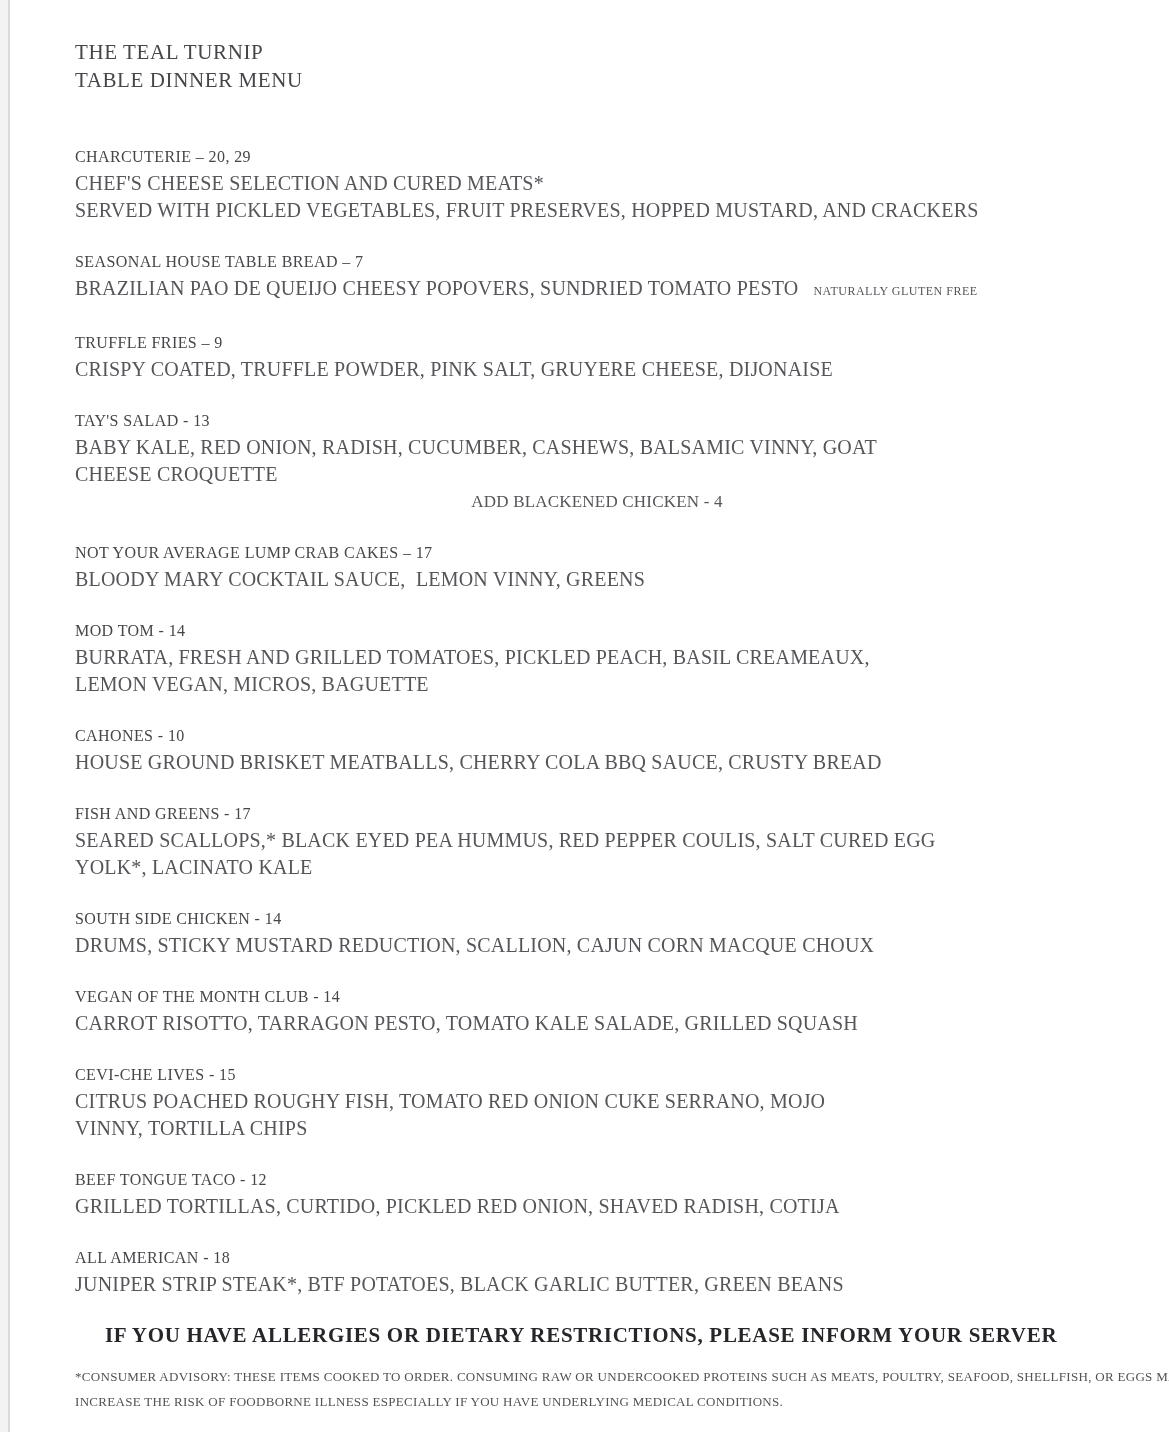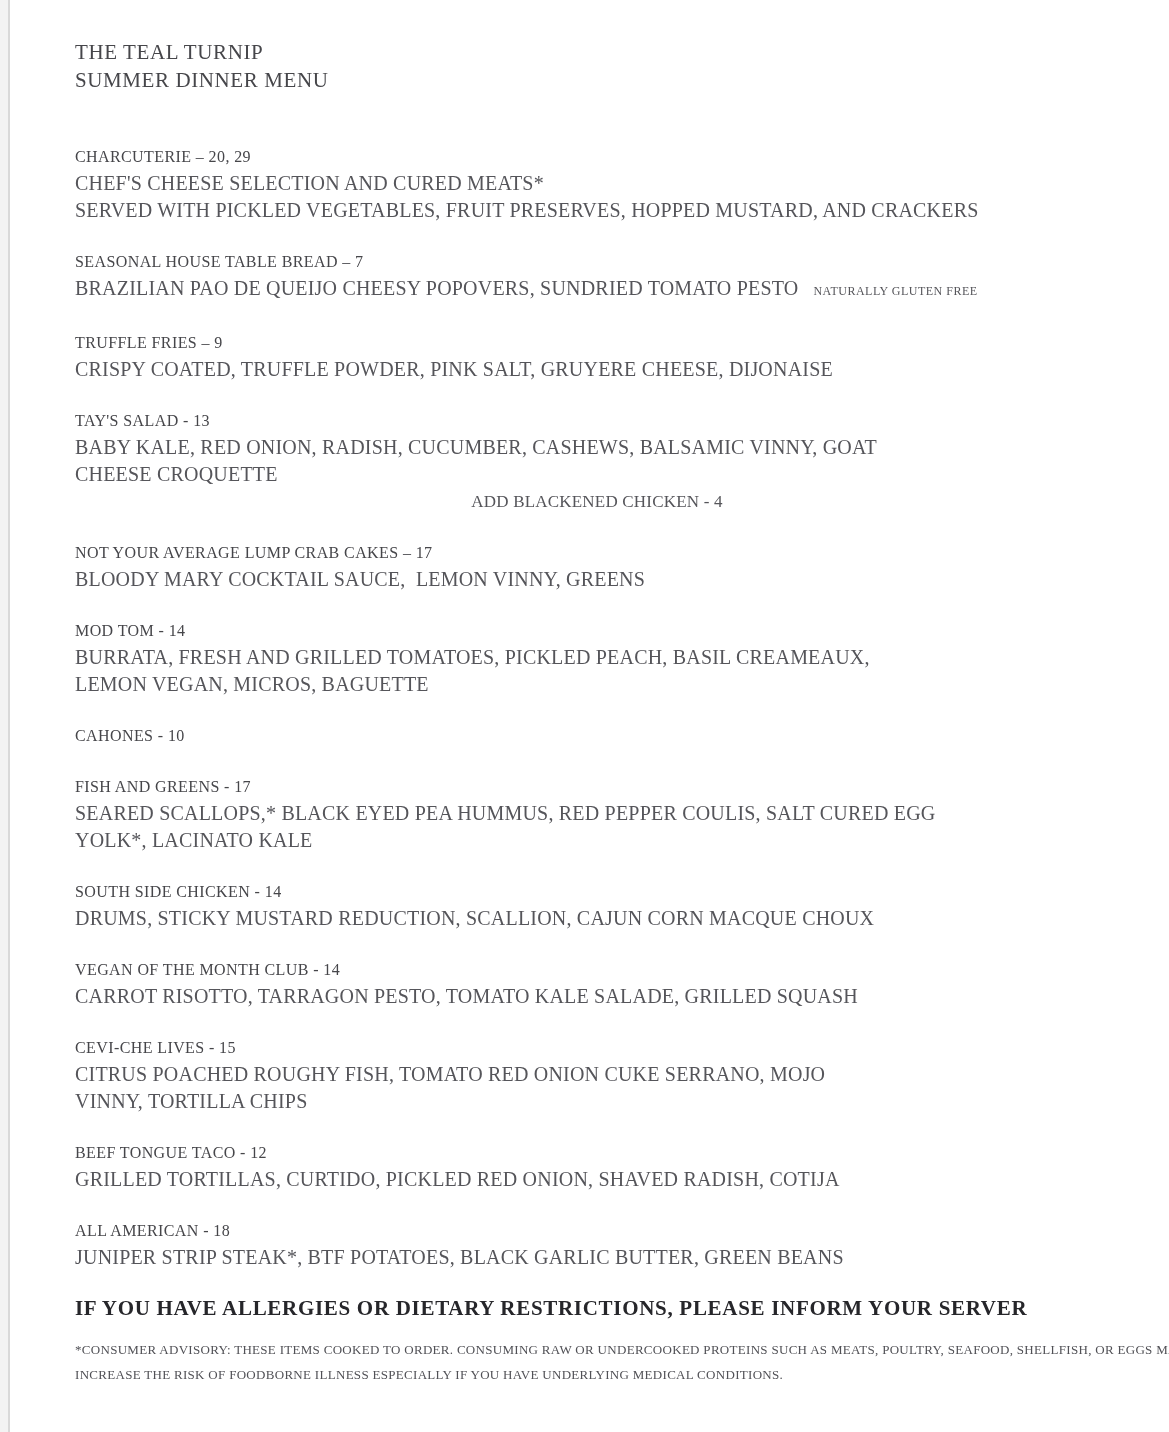--- a/index.html
+++ b/index.html
@@ -71,41 +71,42 @@
     text-align: center;
   }
   .allergy-notice {
     margin-top: 16px;
     font-size: 21px;
     line-height: 27px;
     font-weight: bold;
     letter-spacing: 0.7px;
     color: var(--footer-text, #26262a);
     white-space: pre;
+    margin-left: 30px;
   }
   .advisory {
     margin-top: 15px;
   }
   .advisory-line {
     font-size: 13px;
     line-height: 25px;
     letter-spacing: 0.3px;
     color: var(--advisory-text, #515156);
     white-space: pre;
   }
 </style>
 </head>
 <body>
 
 <div class="page">
   <div class="page-edge"></div>
 
   <header class="menu-header">
     <div class="title-line">THE TEAL TURNIP</div>
-    <div class="title-line">SUMMER DINNER MENU</div>
+    <div class="title-line">TABLE DINNER MENU</div>
   </header>
 
   <main id="menu-items">
       <div class="menu-item">
         <div class="item-name">CHARCUTERIE – 20, 29</div>
         <div class="item-desc-line"><span>CHEF'S CHEESE SELECTION AND CURED MEATS*</span></div>
         <div class="item-desc-line"><span>SERVED WITH PICKLED VEGETABLES, FRUIT PRESERVES, HOPPED MUSTARD, AND CRACKERS</span></div>
       </div>
       <div class="menu-item">
         <div class="item-name">SEASONAL HOUSE TABLE BREAD – 7</div>
@@ -125,20 +126,21 @@
         <div class="item-name">NOT YOUR AVERAGE LUMP CRAB CAKES – 17</div>
         <div class="item-desc-line"><span>BLOODY MARY COCKTAIL SAUCE,  LEMON VINNY, GREENS</span></div>
       </div>
       <div class="menu-item">
         <div class="item-name">MOD TOM - 14</div>
         <div class="item-desc-line"><span>BURRATA, FRESH AND GRILLED TOMATOES, PICKLED PEACH, BASIL CREAMEAUX,</span></div>
         <div class="item-desc-line"><span>LEMON VEGAN, MICROS, BAGUETTE</span></div>
       </div>
       <div class="menu-item">
         <div class="item-name">CAHONES - 10</div>
+        <div class="item-desc-line"><span>HOUSE GROUND BRISKET MEATBALLS, CHERRY COLA BBQ SAUCE, CRUSTY BREAD</span></div>
       </div>
       <div class="menu-item">
         <div class="item-name">FISH AND GREENS - 17</div>
         <div class="item-desc-line"><span>SEARED SCALLOPS,* BLACK EYED PEA HUMMUS, RED PEPPER COULIS, SALT CURED EGG</span></div>
         <div class="item-desc-line"><span>YOLK*, LACINATO KALE</span></div>
       </div>
       <div class="menu-item">
         <div class="item-name">SOUTH SIDE CHICKEN - 14</div>
         <div class="item-desc-line"><span>DRUMS, STICKY MUSTARD REDUCTION, SCALLION, CAJUN CORN MACQUE CHOUX</span></div>
       </div>

